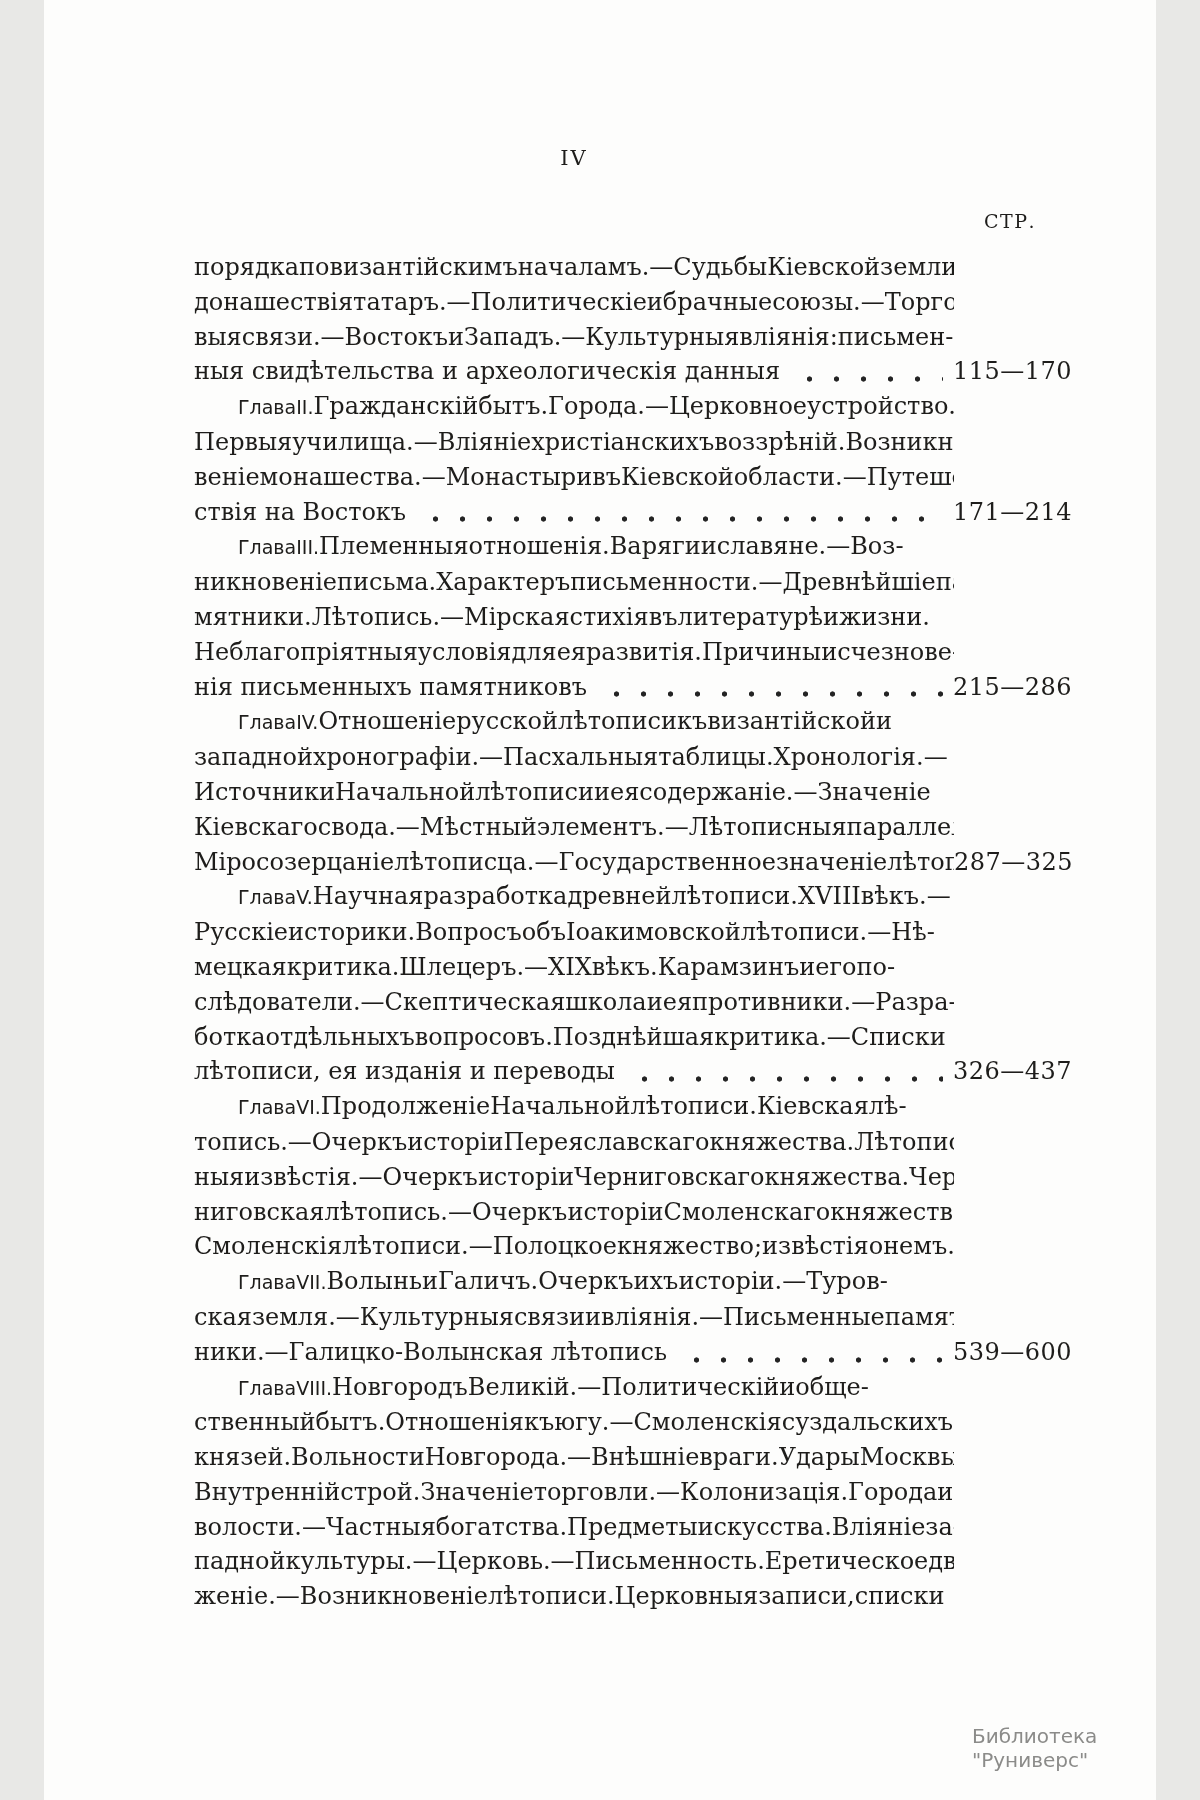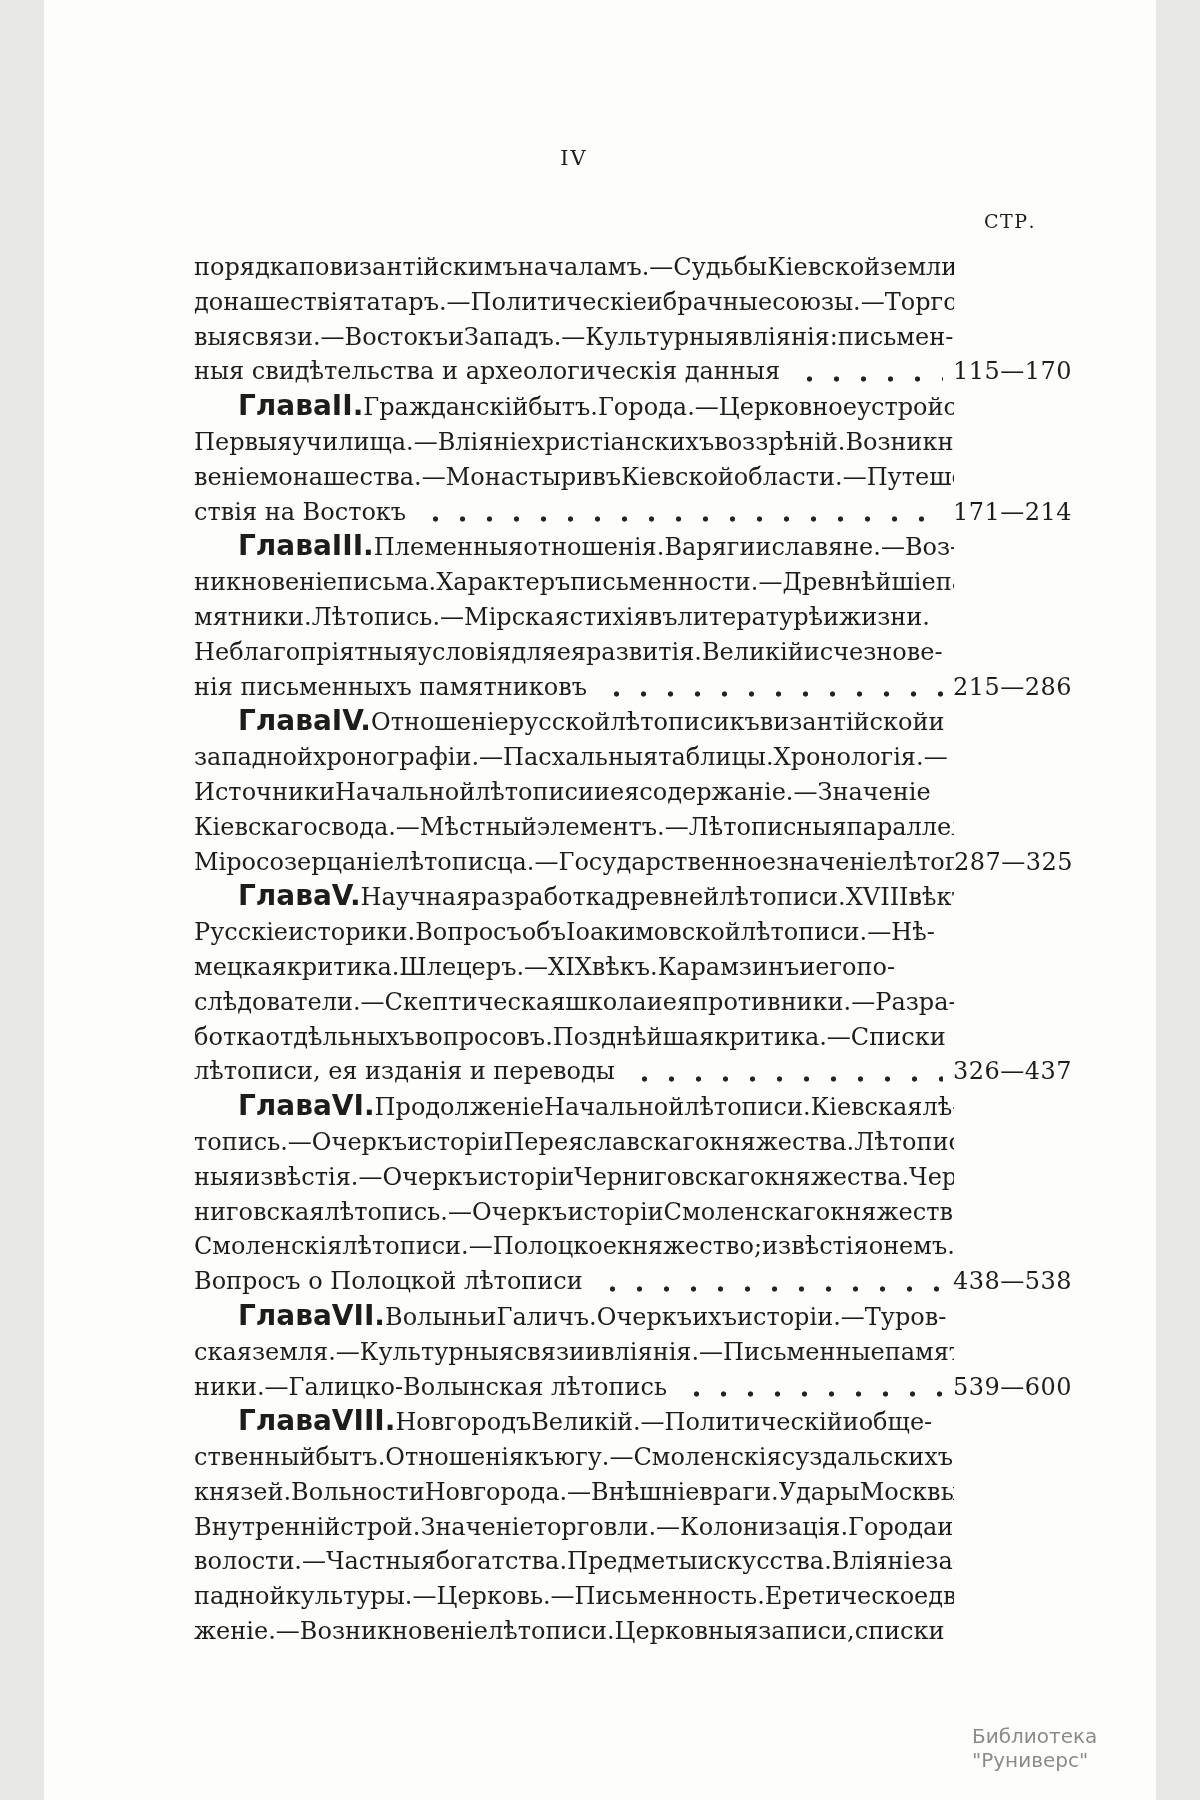--- a/index.html
+++ b/index.html
@@ -30,21 +30,21 @@
   }
   .tline.indent .words { flex:0 0 716px; margin-left:44px; }
   .words {
     flex:0 0 760px; display:flex;
     justify-content:flex-start; align-items:baseline;
     overflow:hidden;
   }
   .word { line-height:34.8px; }
   .word.chap {
     font-family:"DejaVu Sans", sans-serif;
-    font-weight:bold; font-size:28px;
+    font-weight:normal; font-size:19px;
   }
   .run { line-height:34.8px; white-space:pre; }
   .dots {
     flex:1 1 auto; align-self:stretch;
     margin:0 10px 0 12px;
     background-image:radial-gradient(circle, #242424 2.3px, rgba(0,0,0,0) 2.9px);
     background-size:27px 6px;
     background-repeat:repeat-x;
     background-position:4px calc(100% - 7px);
   }
@@ -174,21 +174,21 @@
           <span class="word">жизни.</span>
         </span>
       </div>
       <div class="tline">
         <span class="words">
           <span class="word">Неблагопріятныя</span>
           <span class="word">условія</span>
           <span class="word">для</span>
           <span class="word">ея</span>
           <span class="word">развитія.</span>
-          <span class="word">Великій</span>
+          <span class="word">Причины</span>
           <span class="word">исчезнове-</span>
         </span>
       </div>
       <div class="tline">
         <span class="run">нія письменныхъ памятниковъ</span>
         <span class="dots"></span>
         <span class="pages">215—286</span>
       </div>
       <div class="tline indent">
         <span class="words">
@@ -350,25 +350,20 @@
           <span class="word">Смоленскія</span>
           <span class="word">лѣтописи.</span>
           <span class="word">—</span>
           <span class="word">Полоцкое</span>
           <span class="word">княжество;</span>
           <span class="word">извѣстія</span>
           <span class="word">о</span>
           <span class="word">немъ.</span>
         </span>
       </div>
-      <div class="tline">
-        <span class="run">Вопросъ о Полоцкой лѣтописи</span>
-        <span class="dots"></span>
-        <span class="pages">438—538</span>
-      </div>
       <div class="tline indent">
         <span class="words">
           <span class="word chap">Глава</span>
           <span class="word chap">VII.</span>
           <span class="word">Волынь</span>
           <span class="word">и</span>
           <span class="word">Галичъ.</span>
           <span class="word">Очеркъ</span>
           <span class="word">ихъ</span>
           <span class="word">исторіи.—Туров-</span>

